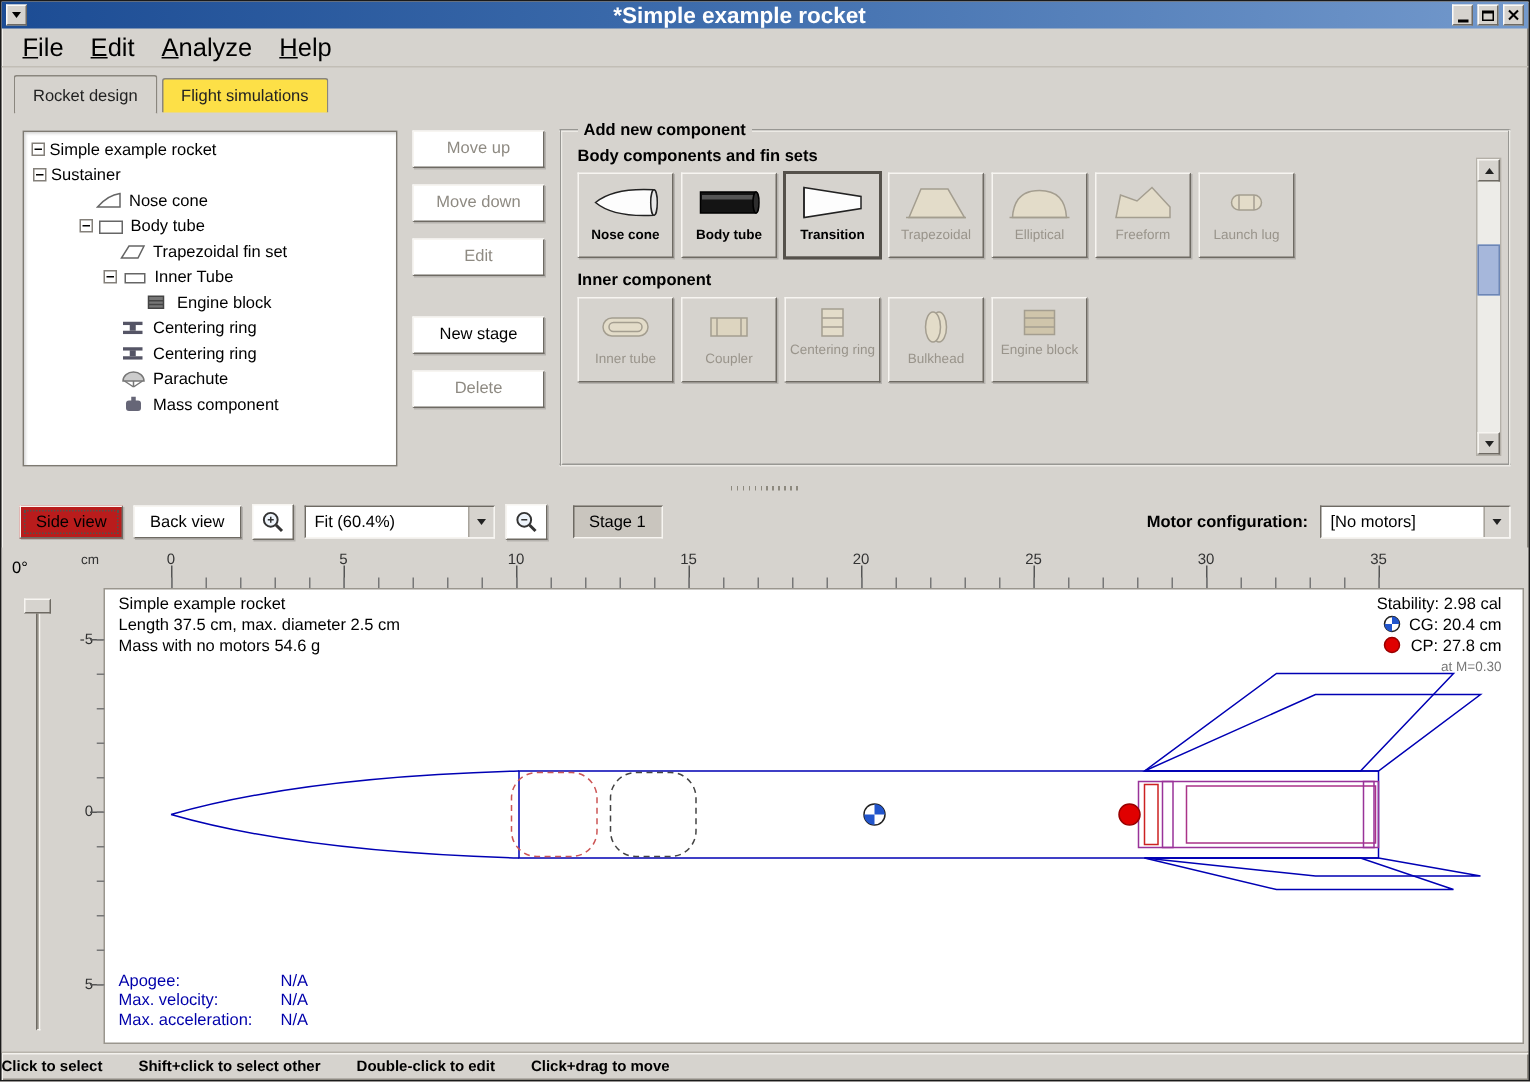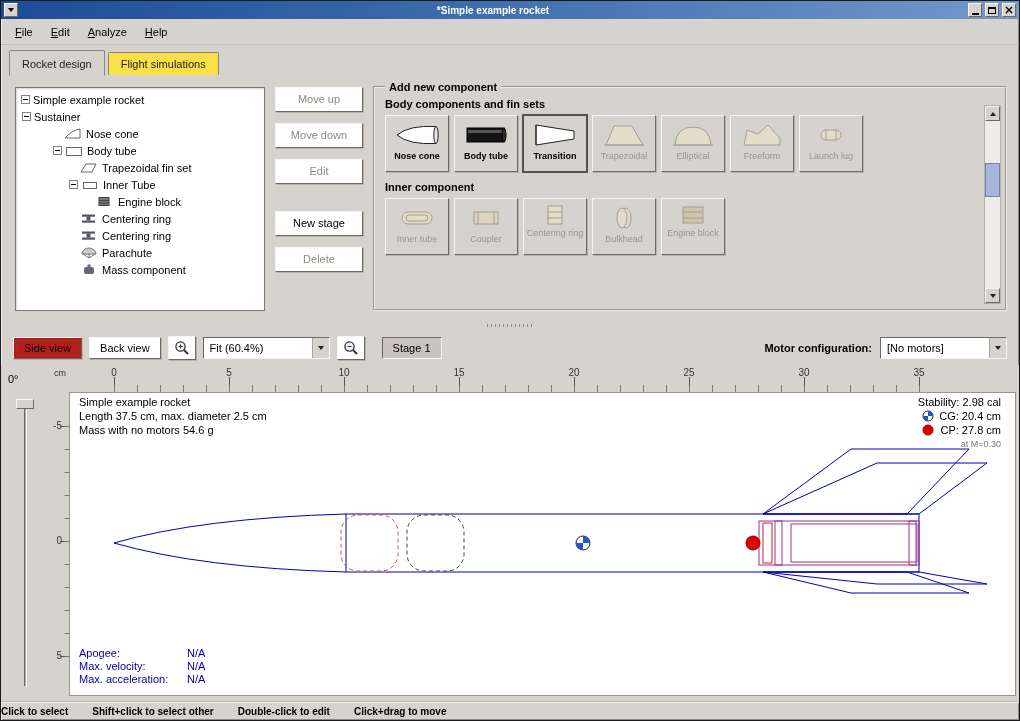--- a/index.html
+++ b/index.html
@@ -1,27 +1,27 @@
 <!DOCTYPE html>
 <html><head>
 <meta charset="utf-8">
 <style>
   *{margin:0;padding:0;box-sizing:border-box}
   html,body{width:1020px;height:721px;overflow:hidden}
   body{font-family:"Liberation Sans",sans-serif;background:#9a9a9a}
   .window{width:1020px;height:721px;background:#d6d3ce;border:1px solid #1a1a1a;display:flex;flex-direction:column;overflow:hidden;box-shadow:inset 1px 1px 0 #f4f2ee,inset -1px -1px 0 #8e8a82}
   
   .titlebar{height:18px;background:linear-gradient(90deg,#1c4c94,#3d6cac 45%,#7399cc);display:flex;align-items:center;padding:0 3px;gap:3px;flex:0 0 auto}
-  .title-text{flex:1;text-align:center;color:#fff;font-size:10px;font-weight:bold;line-height:17px;white-space:nowrap;overflow:hidden}
+  .title-text{flex:1;text-align:center;color:#fff;font-size:15px;font-weight:bold;line-height:17px;white-space:nowrap;overflow:hidden}
   .tb-btn{width:14px;height:14px;background:#d6d3ce;border:1px solid;border-color:#fbfaf7 #6e6a63 #6e6a63 #fbfaf7;display:flex;align-items:center;justify-content:center;flex:0 0 auto;cursor:pointer}
   .g-min{width:7px;height:2px;background:#000;margin-top:7px}
   .g-max{width:8px;height:7px;border:1px solid #000;border-top-width:2px}
   .g-menu{width:0;height:0;border-left:3px solid transparent;border-right:3px solid transparent;border-top:4px solid #000}
   
-  .menubar{height:26px;display:flex;align-items:center;padding:0 6px;gap:2px;font-size:11px;border-bottom:1px solid #c2beb6;flex:0 0 auto}
+  .menubar{height:26px;display:flex;align-items:center;padding:0 6px;gap:2px;font-size:17px;border-bottom:1px solid #c2beb6;flex:0 0 auto}
   .menu-item{display:inline-block;padding:4px 8px;cursor:pointer}
   .menu-item::first-letter{text-decoration:underline}
   
   .tabs{height:30px;display:flex;align-items:flex-end;padding-left:8px;flex:0 0 auto}
   .tab{border:1px solid #8a867e;border-bottom:none;padding:5px 12px 5px;font-size:11px;background:#fde047;margin-right:3px;border-radius:2px 2px 0 0;cursor:pointer;color:#222}
   .tab.active{background:#d6d3ce;padding-top:7px;font-weight:normal;position:relative;z-index:2;margin-bottom:-1px;border-bottom:1px solid #d6d3ce}
   
   .design-panel{display:flex;gap:10px;padding:6px 12px 8px 14px;height:244px;flex:0 0 auto}
   .tree{width:250px;margin-top:6px;background:#fff;border:1px solid #7e7a72;box-shadow:inset 1px 1px 2px rgba(0,0,0,.18);font-size:11px;padding:3px 2px;overflow:hidden}
   .tree-row{display:flex;align-items:center;height:17px;white-space:nowrap;cursor:default}

